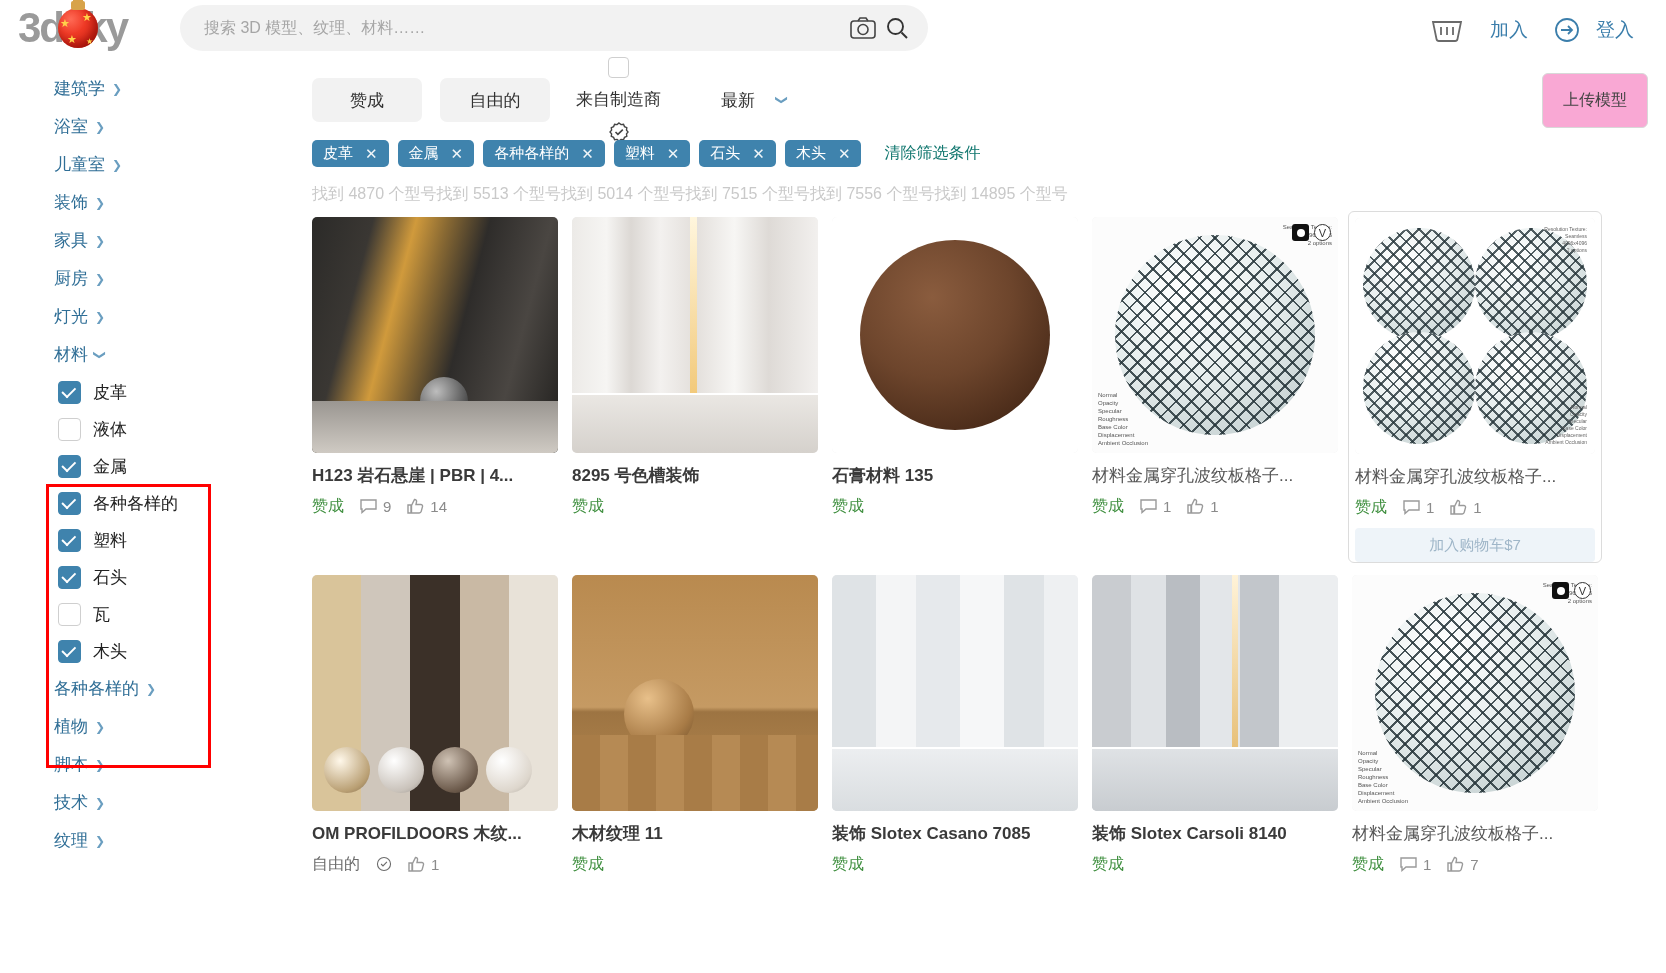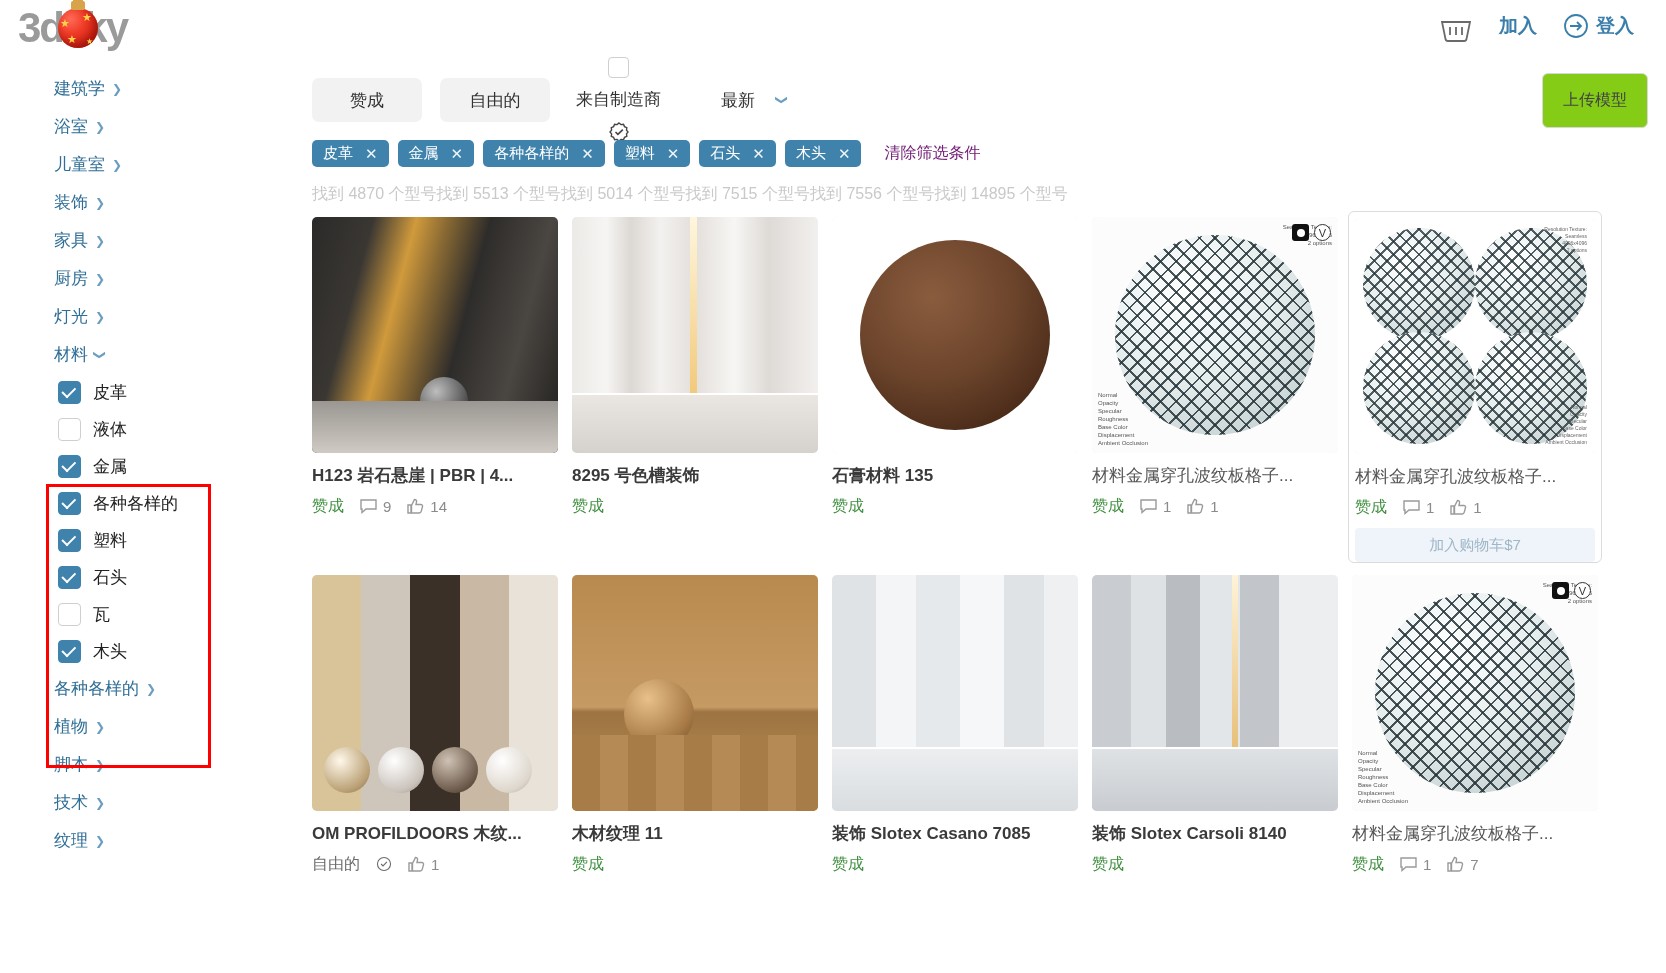--- a/index.html
+++ b/index.html
@@ -39,24 +39,24 @@
     flex:0 0 auto; width:748px; height:46px; background:#f2f2f2;
     border-radius:23px; display:flex; align-items:center;
     padding:0 14px 0 22px; position:relative;
   }
   .search-input {
     flex:1; border:none; outline:none; background:transparent;
     font-size:16px; color:#444; font-family:"Liberation Sans",sans-serif;
   }
   .search-input::placeholder { color:#a6a6a6; }
   .icon-btn { width:34px; height:34px; display:flex; align-items:center; justify-content:center; cursor:pointer;}
-  .hdr-right { margin-left:auto; display:flex; align-items:flex-start; gap:26px; padding-right:14px;font-weight:bold;}
+  .hdr-right { margin-left:auto; display:flex; align-items:flex-end; gap:26px; padding-right:14px;}
   .basket { width:34px; height:30px; }
   .hdr-link { color:#3b7eab; font-size:19px; cursor:pointer; white-space:nowrap;}
-  .login-wrap { display:flex; align-items:center; gap:7px; }
+  .login-wrap { display:flex; align-items:center; gap:16px; }
 
   
   .body-wrap { display:flex; height:917px; }
   .sidebar { width:268px; flex:0 0 268px; padding:14px 0 0 18px; position:relative;margin-left:36px; }
   .nav-item {
     color:#2f6e96; font-size:17px; line-height:38px;
     display:flex; align-items:center; gap:7px; cursor:pointer; width:max-content;
   }
   .chev { font-size:12px; color:#6a9ec0; display:inline-block;}
   .chev.down { transform:rotate(90deg); }
@@ -85,31 +85,31 @@
     display:flex; align-items:center; justify-content:center;
     font-size:17px; color:#333; padding:0 26px; cursor:pointer;
   }
   .mfr { display:flex; align-items:center; gap:10px; margin-left:8px; cursor:pointer;flex-direction:column;}
   .mfr .cb { width:21px; height:21px; }
   .mfr-label { font-size:17px; color:#333; }
   .sortsel { display:flex; align-items:center; gap:22px; margin-left:42px; font-size:17px; color:#333; cursor:pointer;}
   .upload-btn {
     margin-left:auto; border:1px solid #d8d8d8; border-radius:6px;
     height:55px; display:flex; align-items:center; padding:0 20px;
-    font-size:16px; color:#444; cursor:pointer; background:#84cc16;
+    font-size:16px; color:#444; cursor:pointer; background:#f9a8d4;
   }
 
   .chips { display:flex; align-items:center; gap:9px; margin-top:18px; flex-wrap:wrap;}
   .chip {
     background:#3f83ad; color:#fff; border-radius:5px; height:27px;
     display:flex; align-items:center; gap:12px; padding:0 11px;
     font-size:15px; cursor:pointer;
   }
   .chip .x { font-size:15px; opacity:.92; }
-  .clearlink { color:#701a75; font-size:16px; margin-left:14px; cursor:pointer;}
+  .clearlink { color:#0f766e; font-size:16px; margin-left:14px; cursor:pointer;}
 
   .counts { color:#c9c9c9; font-size:16px; margin-top:17px; white-space:nowrap; }
 
   .grid { display:grid; grid-template-columns:repeat(5,246px); gap:12px 14px; margin-top:12px;}
   .card { width:246px; position:relative; }
   .card.hovered {
     border:1px solid #dcdcdc; border-radius:6px; padding:6px 6px 0 6px;
     width:254px; margin-left:-4px; margin-top:-6px; background:#fff;
   }
   .thumb {
@@ -197,20 +197,36 @@
   <div class="logo">
     <span class="logo-text">3dsky</span>
     <span class="logo-ball">
       <span class="star s1">★</span>
       <span class="star s2">★</span>
       <span class="star s3">★</span>
       <span class="star s4">★</span>
     </span>
   </div>
 
+  <div class="searchbar">
+    <input class="search-input" placeholder="搜索 3D 模型、纹理、材料……" style="">
+    <span class="icon-btn">
+      <svg width="26" height="22" viewBox="0 0 26 22" fill="none" stroke="#444" stroke-width="1.6">
+        <rect x="1" y="4" width="24" height="17" rx="3"></rect>
+          <circle cx="13" cy="12.5" r="5"></circle>
+        <path d="M8 4l2-3h6l2 3"></path>
+      </svg>
+    </span>
+    <span class="icon-btn">
+      <svg width="24" height="24" viewBox="0 0 24 24" fill="none" stroke="#333" stroke-width="1.9">
+        <circle cx="10.5" cy="10.5" r="7.5"></circle>
+          <path d="M16.5 16.5L22 22"></path>
+      </svg>
+    </span>
+  </div>
 
   <div class="hdr-right">
     <span class="basket">
       <svg width="34" height="30" viewBox="0 0 34 30" fill="none" stroke="#6a6a6a" stroke-width="1.8">
         <path d="M3 9h28l-3.5 17a2.5 2.5 0 0 1-2.5 2H9a2.5 2.5 0 0 1-2.5-2L3 9z"></path>
         <path d="M11 14v8M17 14v8M23 14v8"></path>
       </svg>
     </span>
     <span class="hdr-link">加入</span>
     <span class="login-wrap">

